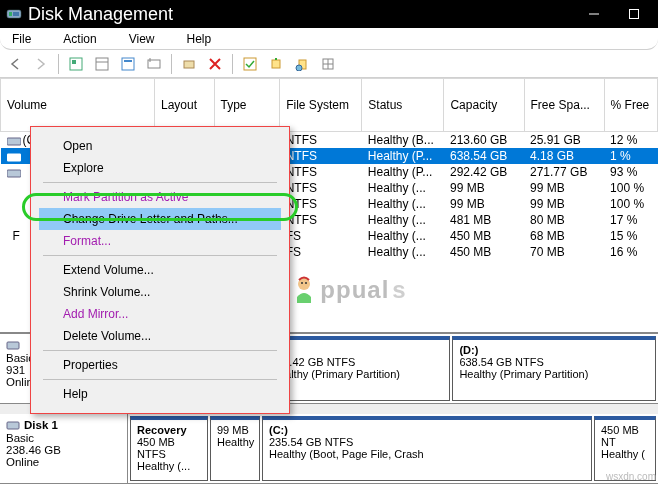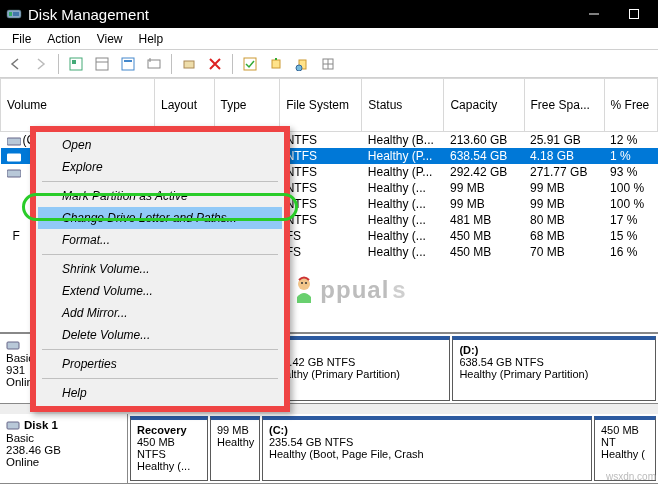--- a/index.html
+++ b/index.html
@@ -17,33 +17,34 @@
     height: 28px;
     background: #000;
     color: #fff;
     display: flex;
     align-items: center;
     padding: 0 4px 0 6px;
   }
   .titlebar .appicon {
     width: 16px; height: 16px; margin-right: 6px; display:flex; align-items:center; justify-content:center;
   }
-  .titlebar .apptitle { font-size: 15px; }
+  .titlebar .apptitle { font-size: 18px; }
   .titlebar .spacer { flex:1; }
   .titlebar .winbtn { width:40px; height:28px; display:flex; align-items:center; justify-content:center; }
   .titlebar .winbtn svg { stroke:#fff; }
 
   
   .menubar {
     height: 22px;
     border-bottom: 1px solid #d0d0d0;
     display:flex; align-items:center;
     padding: 0 4px;
-    gap: 0;
+    gap: 16px;
     background:#fff;
+    border-radius:11px;
   }
   .menubar .menuitem { padding: 2px 8px; }
 
   
   .toolbar {
     height: 28px;
     border-bottom: 1px solid #d0d0d0;
     display:flex; align-items:center;
     padding: 0 4px;
     gap: 4px;
@@ -75,31 +76,30 @@
   }
   .vol-table tr.sel td { background:#0078d7; color:#fff; }
   .volicon { display:inline-block; width:14px; height:12px; vertical-align:middle; margin-right:2px; }
 
   
   .ctxmenu {
     position:absolute;
     left: 30px; top: 126px;
     width: 260px;
     background:#f0f0f0;
-    border:6px solid #ef4444;
+    border:1px solid #ef4444;
     box-shadow: 3px 3px 6px rgba(0,0,0,0.3);
-    padding: 2px;
+    padding: 8px;
     z-index: 50;
-    font-style: italic;
   }
   .ctxmenu .ci {
     padding: 4px 12px 4px 24px;
     font-size: 12px;
   }
-  .ctxmenu .ci.disabled { color:#000000; }
+  .ctxmenu .ci.disabled { color:#a21caf; }
   .ctxmenu .csep { height:1px; background:#c0c0c0; margin:3px 4px; }
   .ctxmenu .ci.sel { background:#91c9f7; }
   .ctx-highlight {
     position:absolute;
     left: 22px; top: 193px;
     width: 276px; height: 28px;
     border: 3px solid #29cc29;
     border-radius: 14px;
     z-index: 60;
     pointer-events:none;
@@ -459,22 +459,22 @@
 </div>
 
 <div class="ctxmenu">
   <div class="ci">Open</div>
   <div class="ci">Explore</div>
   <div class="csep"></div>
   <div class="ci disabled">Mark Partition as Active</div>
   <div class="ci sel">Change Drive Letter and Paths...</div>
   <div class="ci disabled">Format...</div>
   <div class="csep"></div>
+  <div class="ci">Extend Volume...</div>
   <div class="ci">Shrink Volume...</div>
-  <div class="ci">Extend Volume...</div>
   <div class="ci disabled">Add Mirror...</div>
   <div class="ci">Delete Volume...</div>
   <div class="csep"></div>
   <div class="ci">Properties</div>
   <div class="csep"></div>
   <div class="ci">Help</div>
 </div>
 <div class="ctx-highlight"></div>
 
 <div class="credit">wsxdn.com</div>

